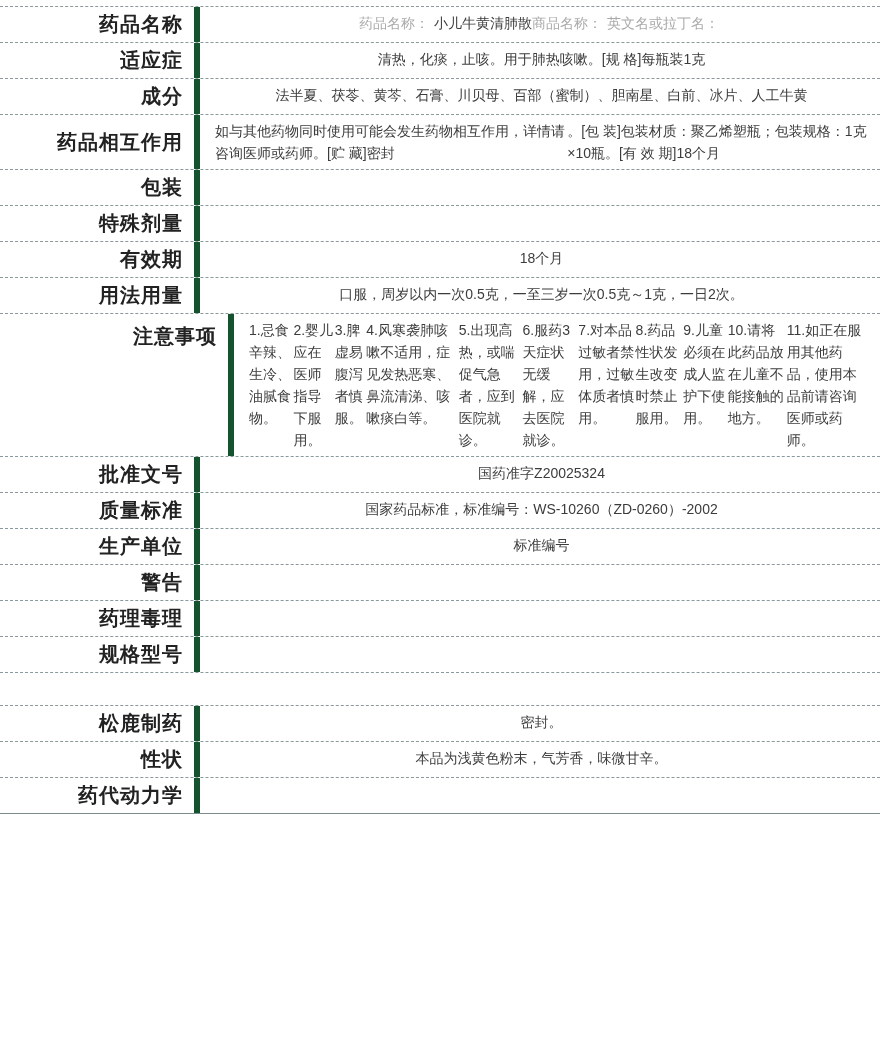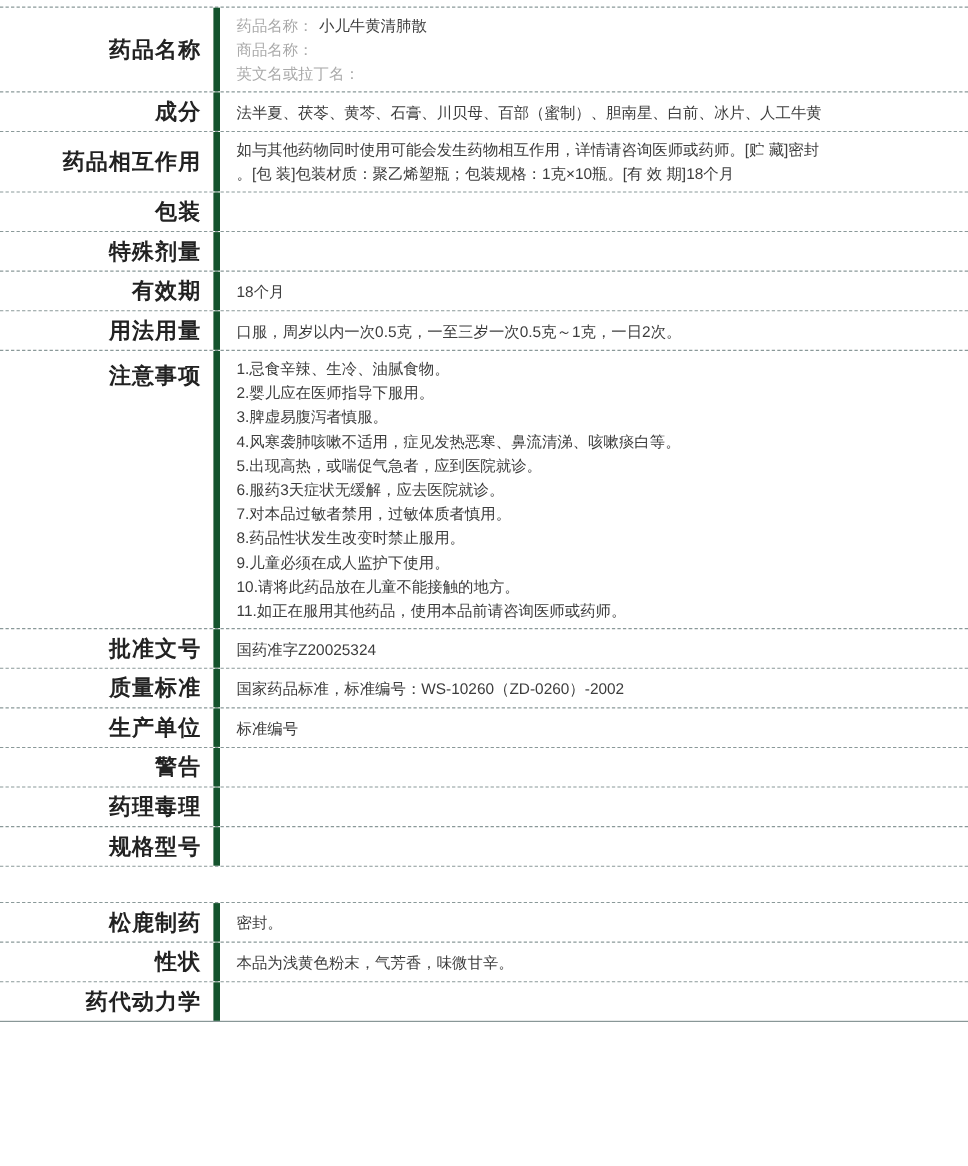--- a/index.html
+++ b/index.html
@@ -40,26 +40,27 @@
     justify-content: flex-end;
     padding: 4px 11px 4px 4px;
     font-size: 20px;
     font-weight: bold;
     color: #222222;
     letter-spacing: 1px;
   }
   .row.top-label .label-cell {
     align-items: flex-start;
     padding-top: 9px;
+    margin-left: 34px;
   }
   .content-cell {
     flex: 1;
     box-sizing: border-box;
     display: flex;
-    flex-direction: column;
+    flex-direction: row;
     justify-content: center;
     padding: 5px 12px 5px 15px;
     font-size: 14px;
     color: #3c3c3c;
     line-height: 22px;
   }
   .row.single {
     min-height: 33px;
   }
   .row .content-cell .line,
@@ -79,20 +80,26 @@
 <body>
 
 <div class="page">
   <div class="info-table" id="info-table">
       <div class="row">
         <div class="label-cell">药品名称</div>
         <div class="content-cell">
           <div class="field-line"><span class="field-key">药品名称：</span><span class="field-value">小儿牛黄清肺散</span></div>
           <div class="field-line"><span class="field-key">商品名称：</span><span class="field-value"></span></div>
           <div class="field-line"><span class="field-key">英文名或拉丁名：</span><span class="field-value"></span></div>
+        </div>
+      </div>
+      <div class="row single">
+        <div class="label-cell">适应症</div>
+        <div class="content-cell">
+          <div class="line">清热，化痰，止咳。用于肺热咳嗽。[规 格]每瓶装1克</div>
         </div>
       </div>
       <div class="row single">
         <div class="label-cell">成分</div>
         <div class="content-cell">
           <div class="line">法半夏、茯苓、黄芩、石膏、川贝母、百部（蜜制）、胆南星、白前、冰片、人工牛黄</div>
         </div>
       </div>
       <div class="row">
         <div class="label-cell">药品相互作用</div>

